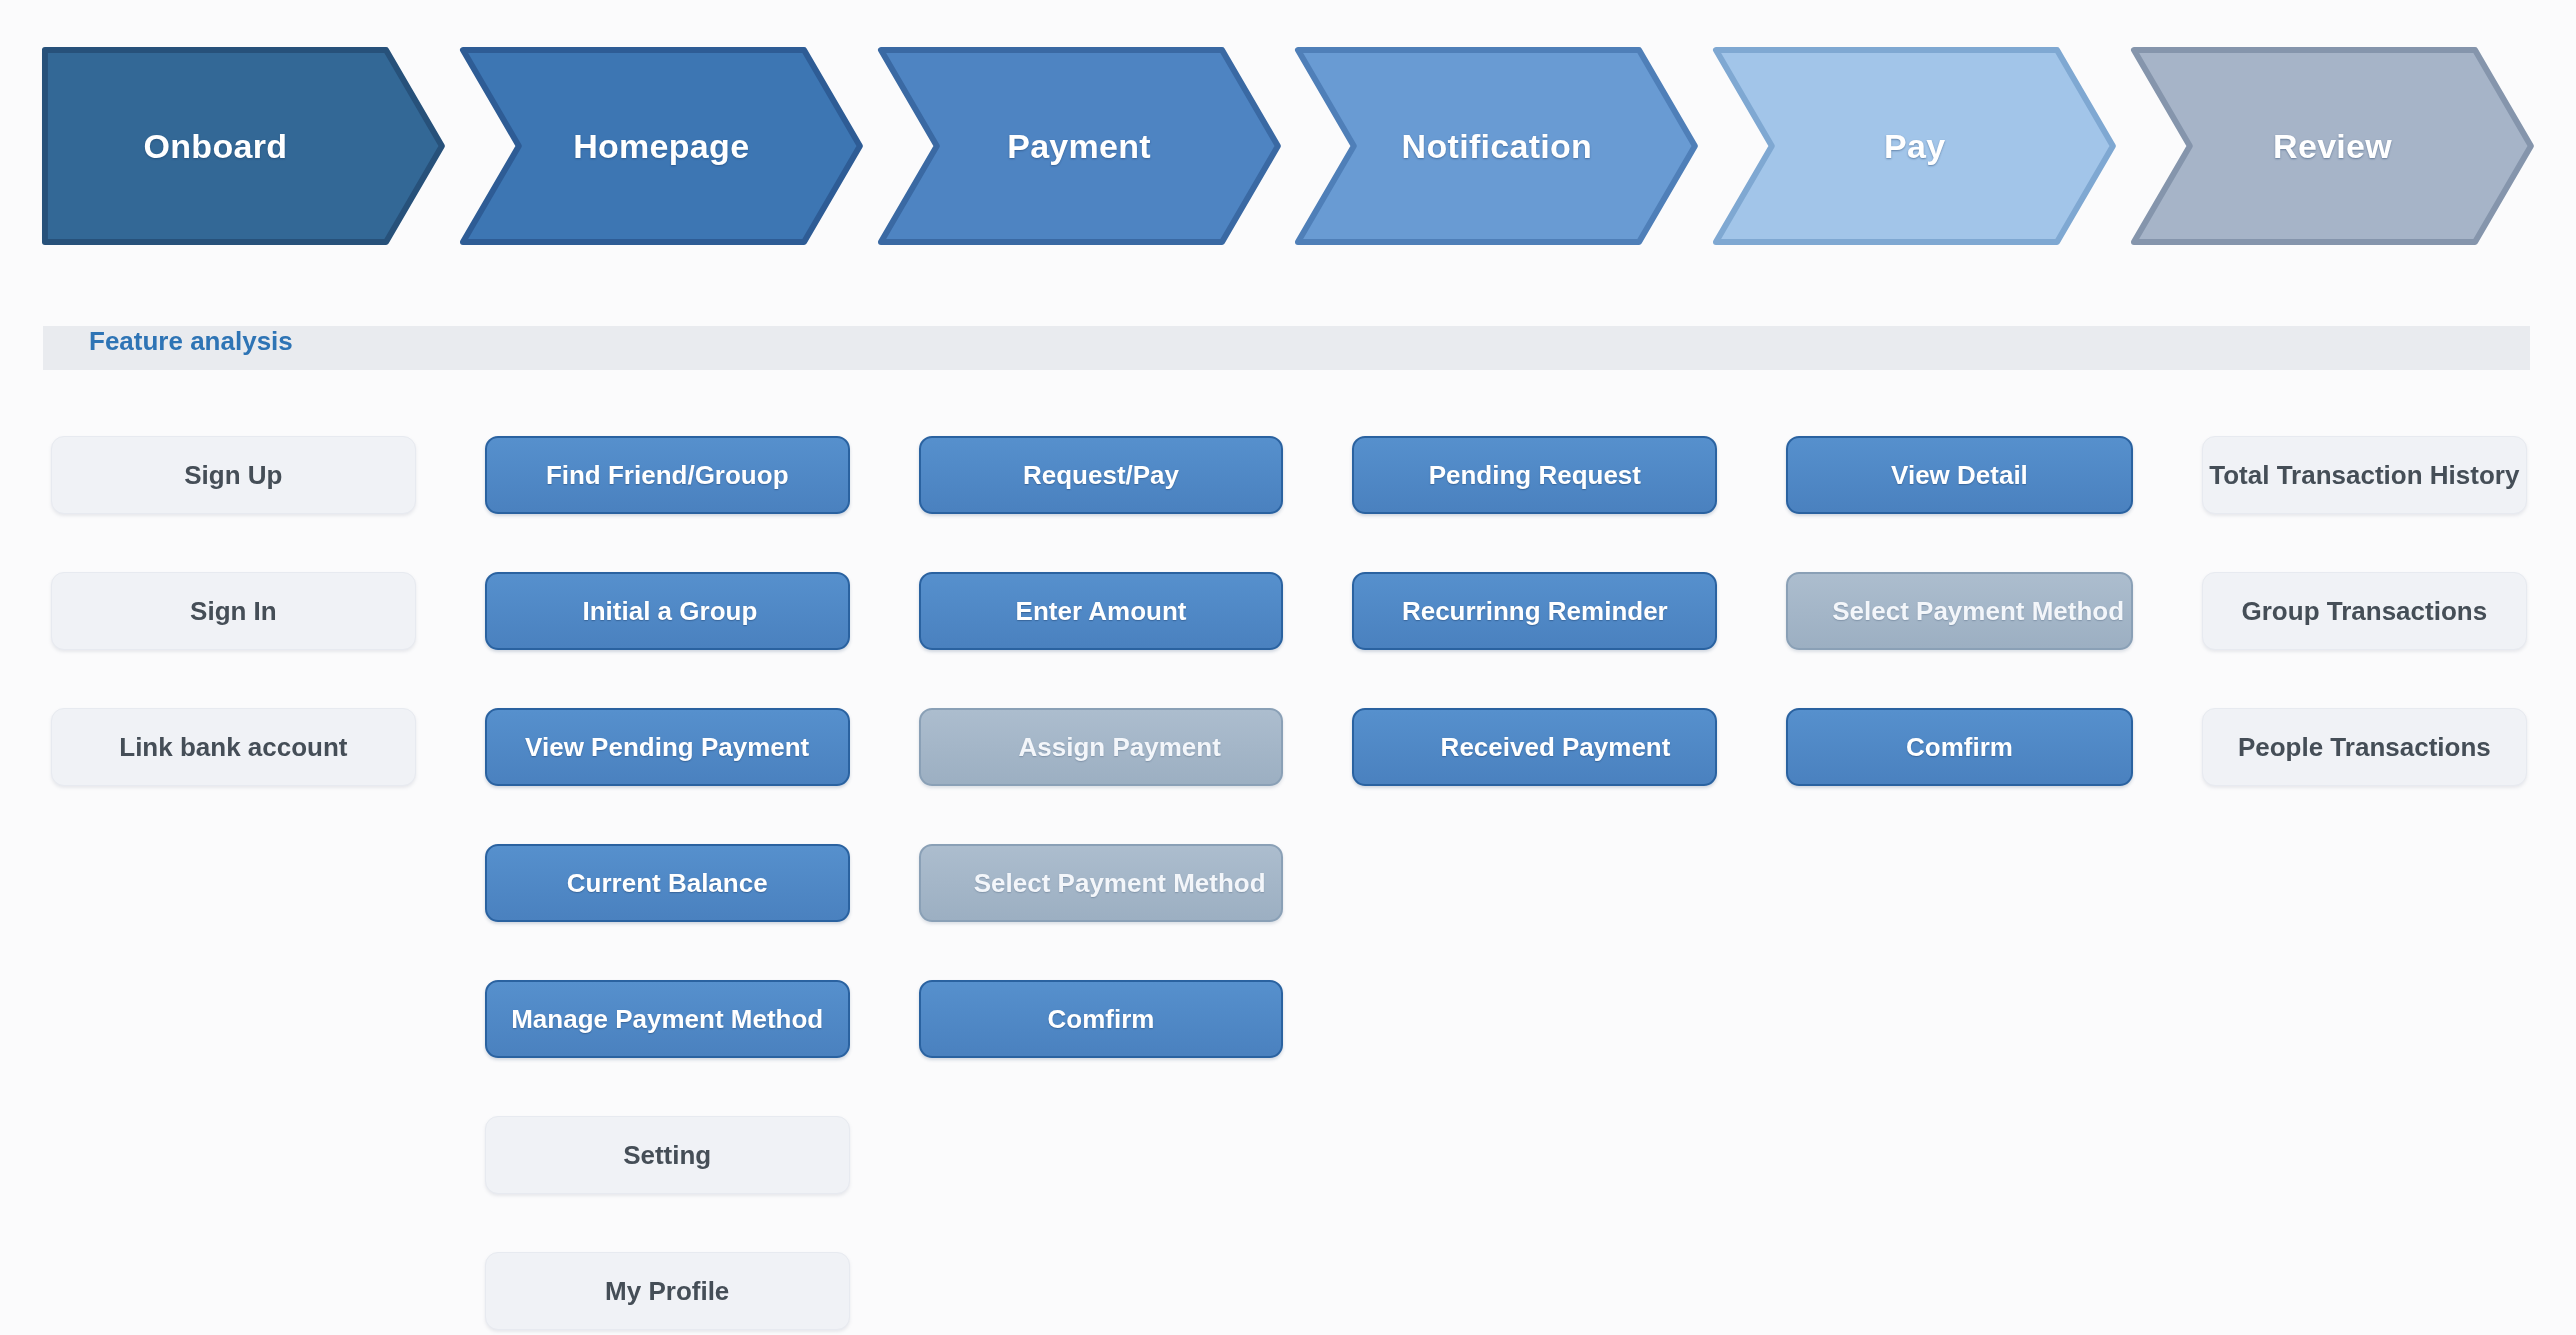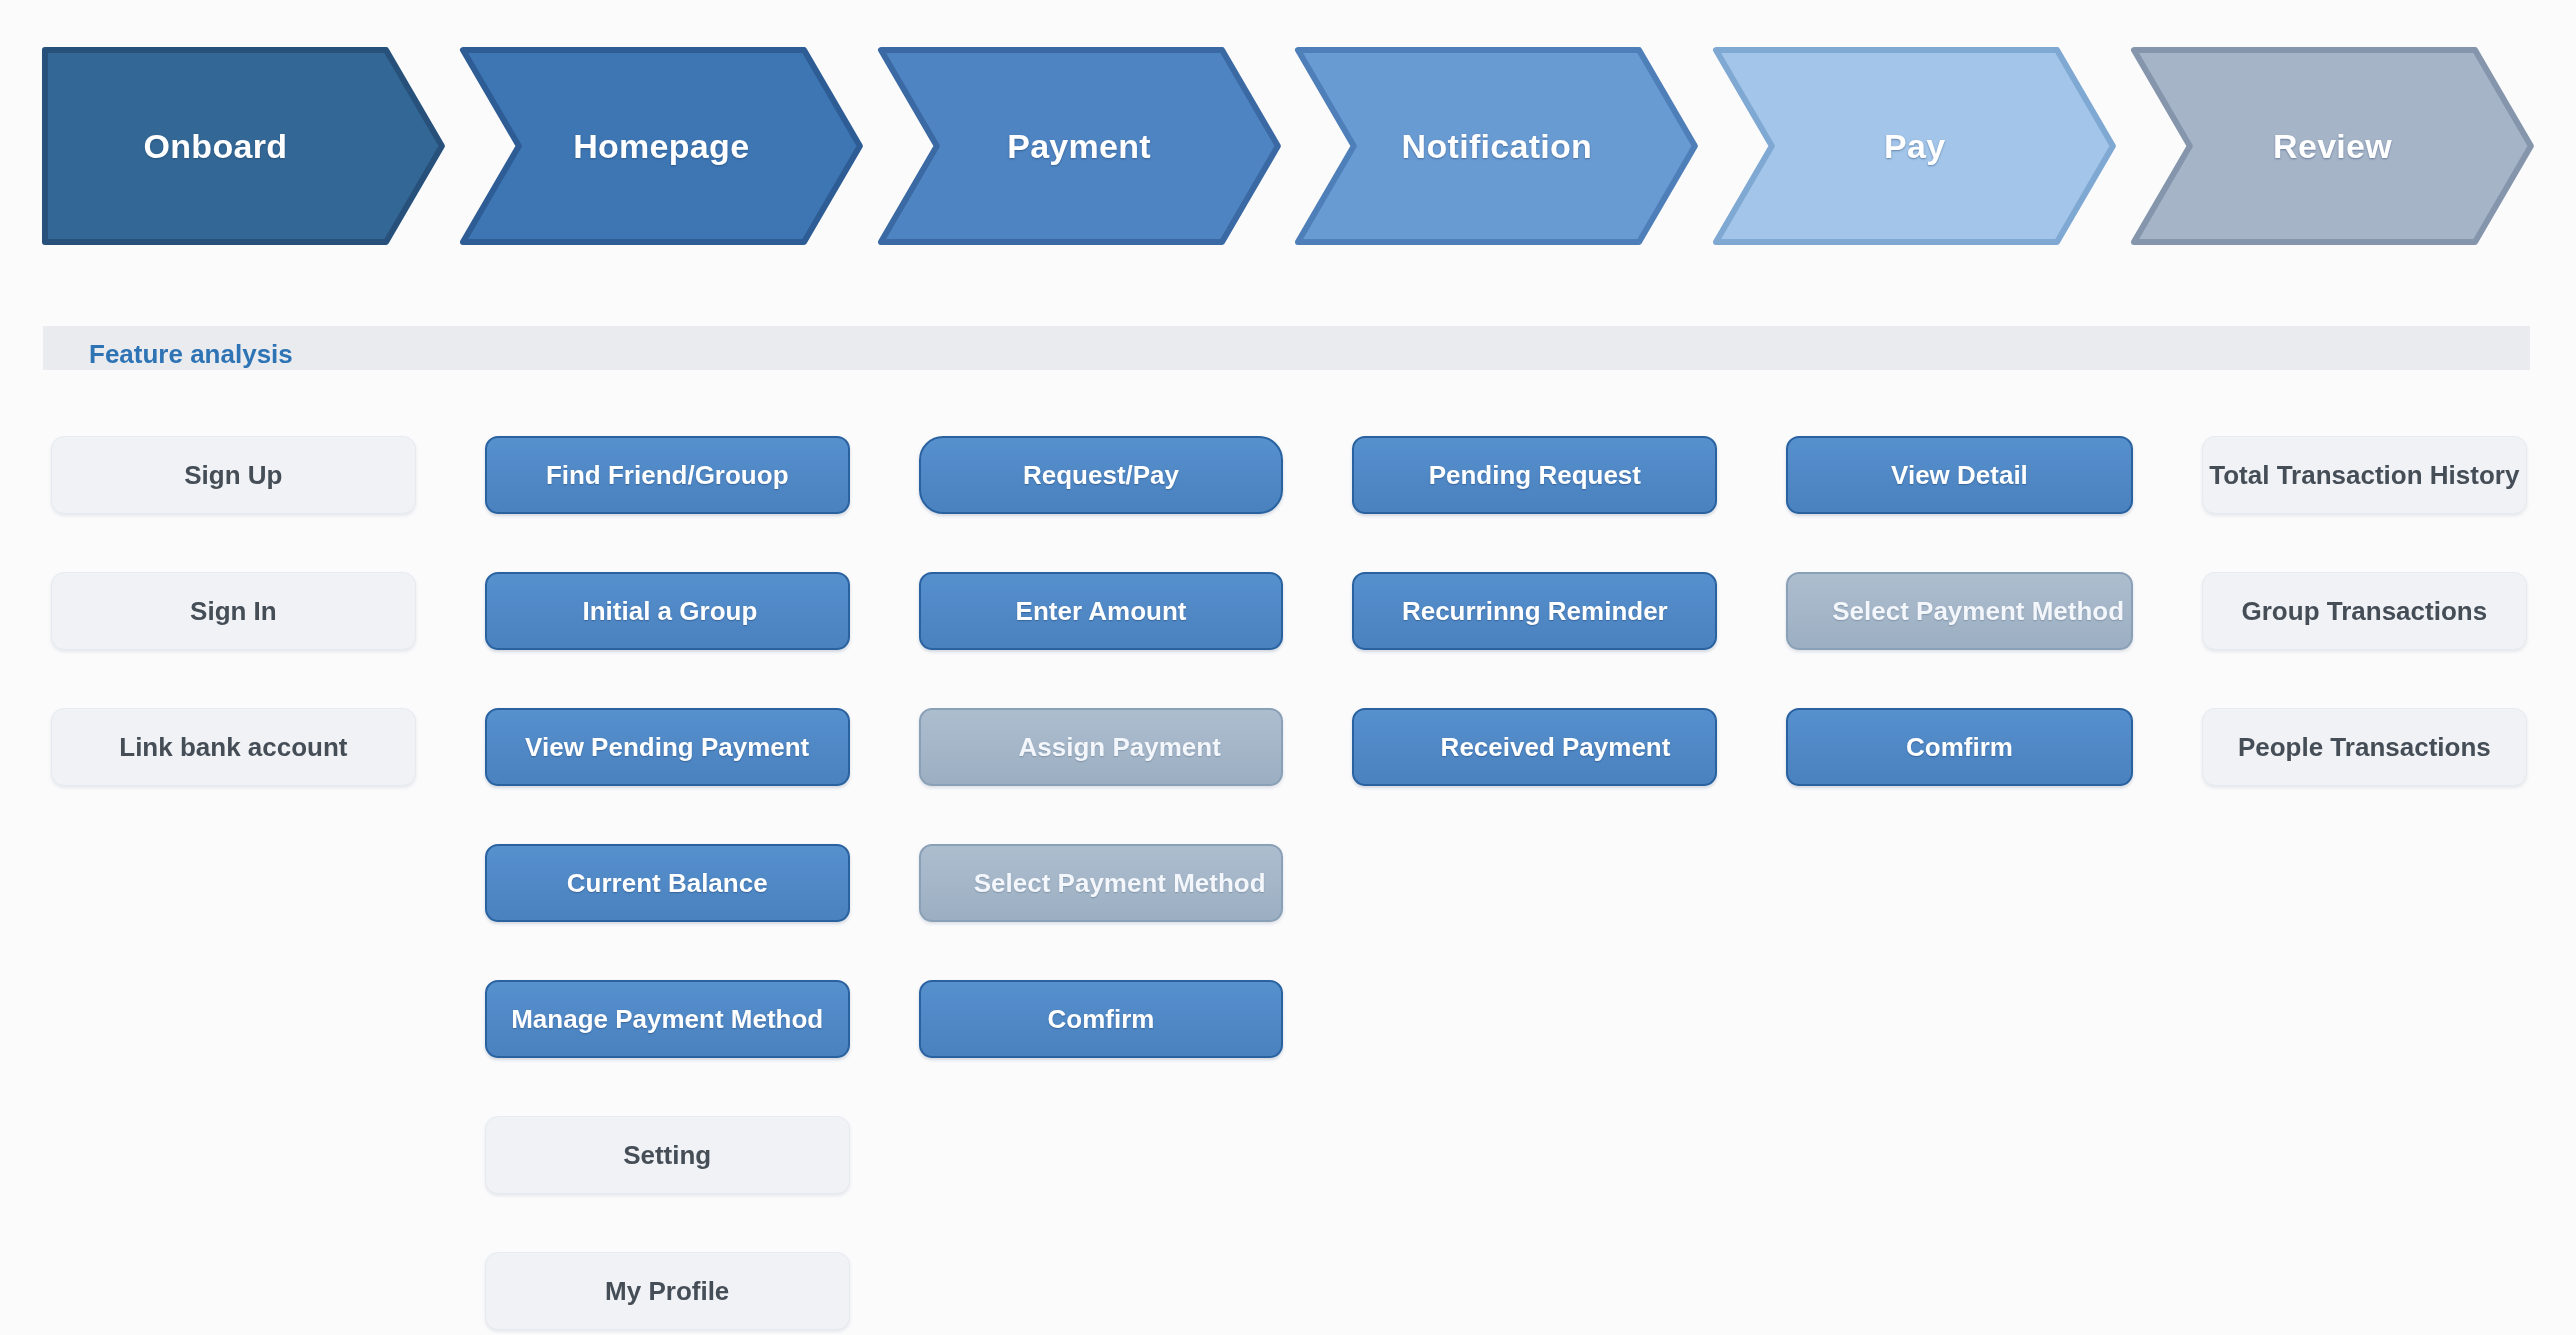--- a/index.html
+++ b/index.html
@@ -39,21 +39,21 @@
     text-shadow: 0 1.3px 2px rgba(25, 55, 95, 0.45);
   }
   .arrow.first .arrow-label { padding-right: 56px; }
 
   
   .section-bar {
     margin: 80px 46px 0 43px;
     height: 44px;
     background: #E9EBEF;
     display: flex;
-    align-items: flex-end;
+    align-items: flex-start;
     padding-left: 46px;
   }
   .section-title {
     color: #2E74B5;
     font-size: 26px;
     font-weight: 700;
   }
 
   
   .grid {
@@ -171,21 +171,21 @@
       </div>
       <div class="btn blue" style="grid-area: 5 / 2;">
         <span>Manage Payment Method</span>
       </div>
       <div class="btn gray" style="grid-area: 6 / 2;">
         <span>Setting</span>
       </div>
       <div class="btn gray" style="grid-area: 7 / 2;">
         <span>My Profile</span>
       </div>
-      <div class="btn blue" style="grid-area: 1 / 3; border-radius: 24px;">
+      <div class="btn blue" style="grid-area: 1 / 3;">
         <span>Request/Pay</span>
       </div>
       <div class="btn blue" style="grid-area: 2 / 3;">
         <span>Enter Amount</span>
       </div>
       <div class="btn muted" style="grid-area: 3 / 3;">
         <span>Assign Payment</span>
       </div>
       <div class="btn muted" style="grid-area: 4 / 3;">
         <span>Select Payment Method</span>

